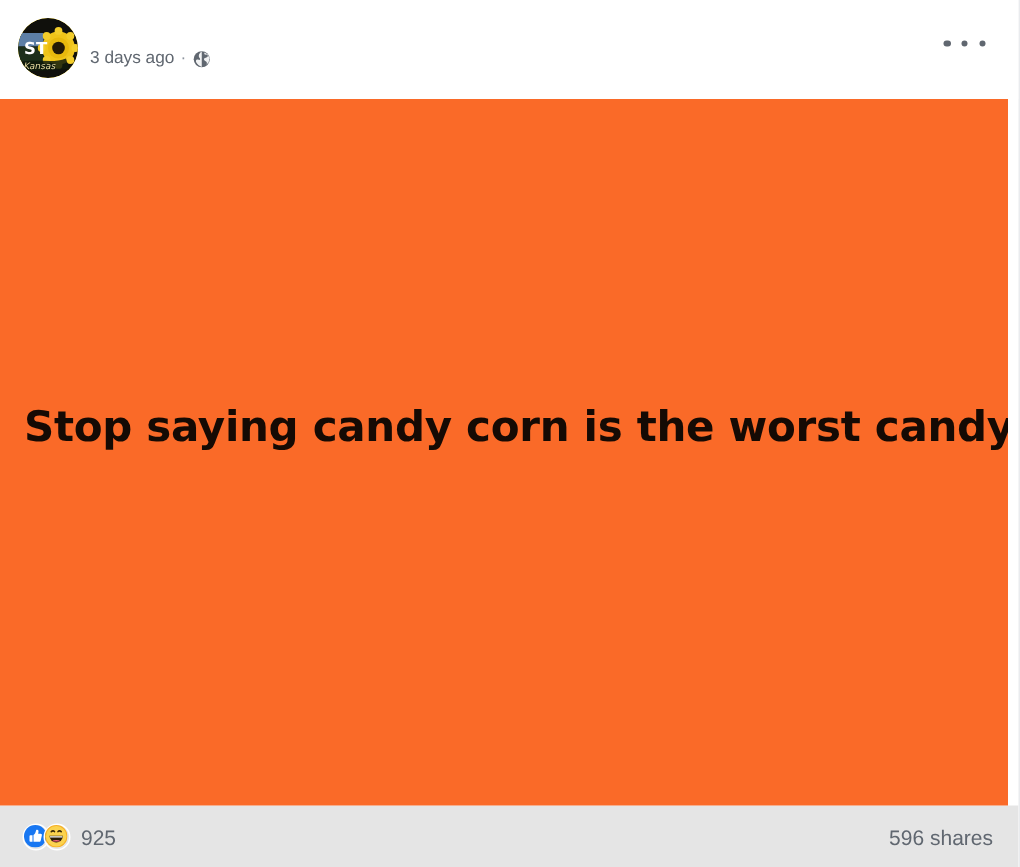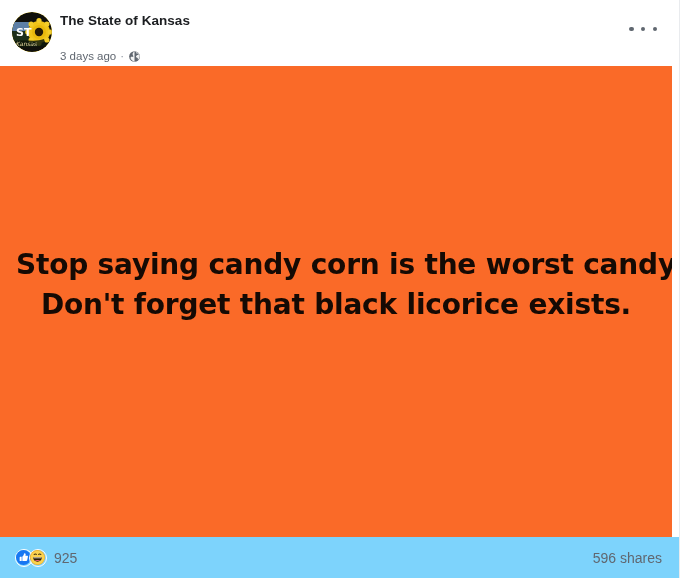--- a/index.html
+++ b/index.html
@@ -129,21 +129,21 @@
     letter-spacing: -0.2px;
     width: 640px;
     position: relative;
     top: -17px;
   }
   .meme-line { display: block; white-space: nowrap; }
 
   
   .post-footer {
     height: 41px;
-    background: #7dd3fc;
+    background: #e5e5e5;
     display: flex;
     align-items: center;
     justify-content: space-between;
     padding: 0 17px 0 15px;
     box-sizing: border-box;
   }
 
   .reactions-left {
     display: flex;
     align-items: center;
@@ -211,21 +211,20 @@
               <circle cx="19.1" cy="12" r="2.6"></circle>
           </g>
           <text x="4" y="24" font-family="DejaVu Sans, sans-serif" font-size="11" font-weight="bold" fill="#ffffff">ST</text>
           <path d="M2 30 C10 26, 22 31, 32 27 L34 34 L1 36 Z" fill="#0f1b0c" opacity="0.85"></path>
           <text x="4" y="34" font-family="DejaVu Sans, sans-serif" font-size="6" font-style="italic" fill="#e6d9a0">Kansas</text>
         </g>
       </svg>
     </div>
 
     <div class="header-text">
-      <div class="page-name">The State of Kansas</div>
       <div class="meta-row">
         <span>3 days ago</span>
         <span class="meta-sep">·</span>
         <span class="globe-icon">
           <svg width="13" height="13" viewBox="0 0 16 16">
             <circle cx="8" cy="8" r="6.6" fill="#606770"></circle>
             <path d="M8 1.6 C5.3 3.4 5.1 5.6 6.4 7.2 C7.1 8.1 6.4 8.8 5.4 8.4 C4.2 7.9 3.1 8.4 3.2 9.7 C3.3 11.2 5 12.6 6.2 13.4 L8 14.4 L8 1.6 Z" fill="#ffffff" opacity="0.92"></path>
             <path d="M10.3 2.4 C9.6 3.8 10.6 4.3 11.6 4.2 C12.7 4.1 13.4 5 12.8 5.9 C12.2 6.8 10.6 6.5 10 7.4 C9.4 8.3 10.3 9.2 11.2 9.6 C12.1 10 12.6 11 12 11.9 L11.2 13 L13.6 10.6 L14.4 7.4 L13 4 Z" fill="#ffffff" opacity="0.9"></path>
           </svg>
         </span>
@@ -235,21 +234,20 @@
     <div class="menu-dots">
       <span></span>
       <span></span>
       <span></span>
     </div>
   </div>
 
   <div class="post-image">
     <div class="meme-text">
       <span class="meme-line">Stop saying candy corn is the worst candy.</span>
-      <span class="meme-line">Don't forget that black licorice exists.</span>
     </div>
   </div>
 
   <div class="post-footer">
 
     <div class="reactions-left">
       <div class="reaction-pills">
         <span class="reaction-pill like">
           <svg width="15" height="15" viewBox="0 0 18 18">
             <circle cx="9" cy="9" r="9" fill="#1877f2"></circle>

